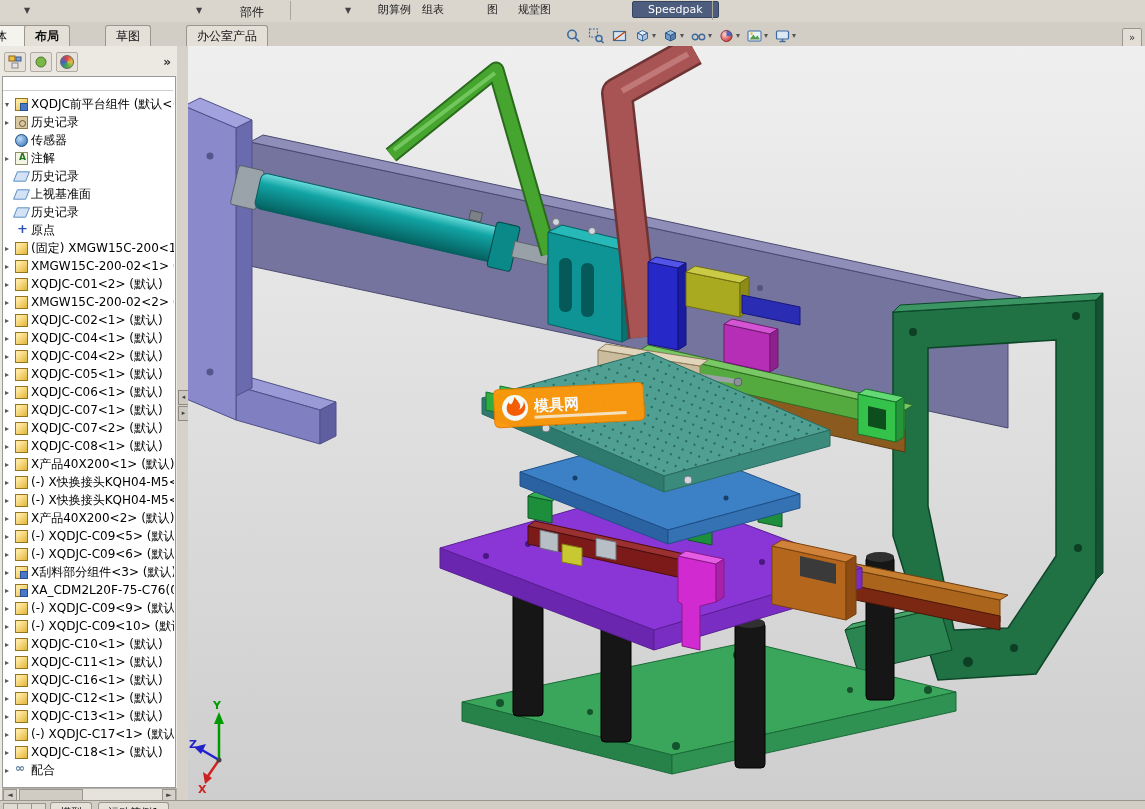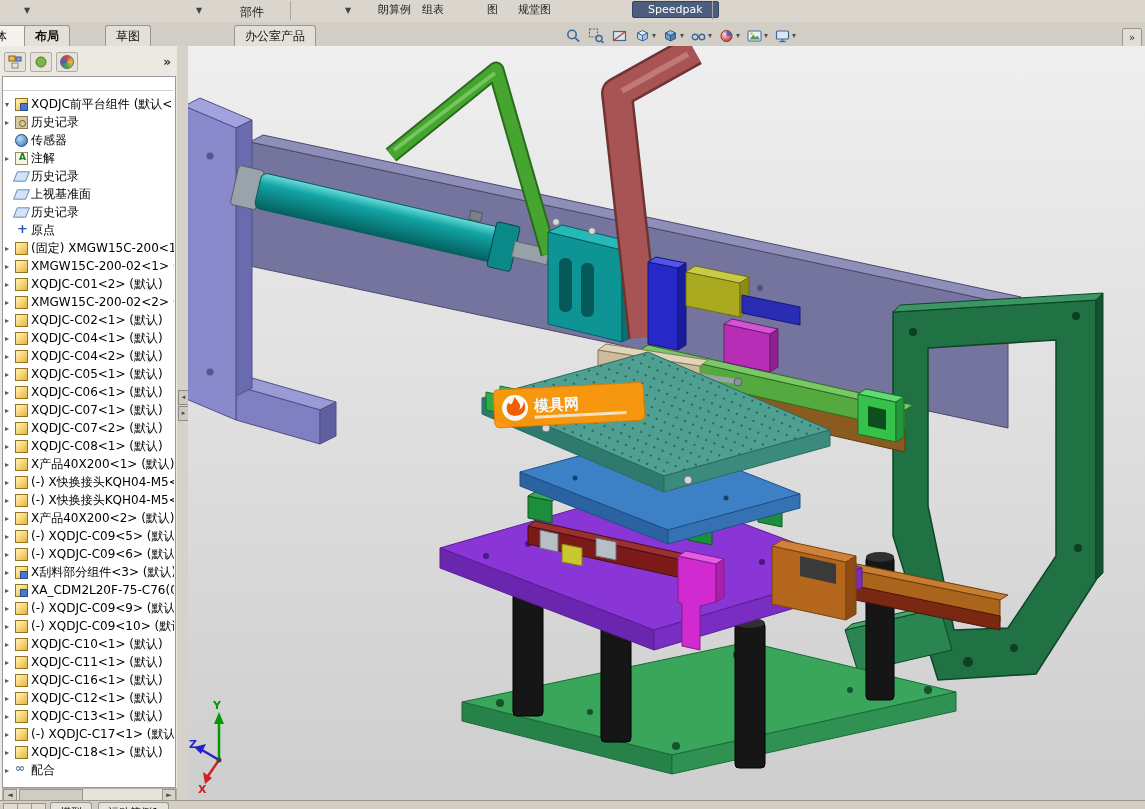--- a/index.html
+++ b/index.html
@@ -92,21 +92,21 @@
     <span class="rlab small" style="left:518px">规堂图</span>
     <span id="speedpak-btn">Speedpak</span>
     <span class="vsep" style="left:712px"></span>
   </div>
 
   <div id="tab-strip">
     <span class="cmdtab active" style="left:-40px;width:58px;">装配体</span>
     <span class="cmdtab" style="left:24px;font-weight:bold;">布局</span>
     <span class="cmdtab" style="left:92px;margin-left:13px;">草图</span>
     <span class="cmdtab" style="left:132px;margin-top:33px;">评估</span>
-    <span class="cmdtab" style="left:186px;margin-left:48px;">办公室产品</span>
+    <span class="cmdtab" style="left:186px;">办公室产品</span>
   </div>
 
   <div id="hud">
     <span class="hud-btn">
       <svg width="17" height="16" viewBox="0 0 16 16">
         <circle cx="6.5" cy="6.5" r="4.2" fill="none" stroke="#3d6a9e" stroke-width="1.6"></circle>
         <line x1="9.6" y1="9.6" x2="13.6" y2="13.6" stroke="#3d6a9e" stroke-width="1.8"></line>
       </svg>
     </span>
     <span class="hud-btn">

